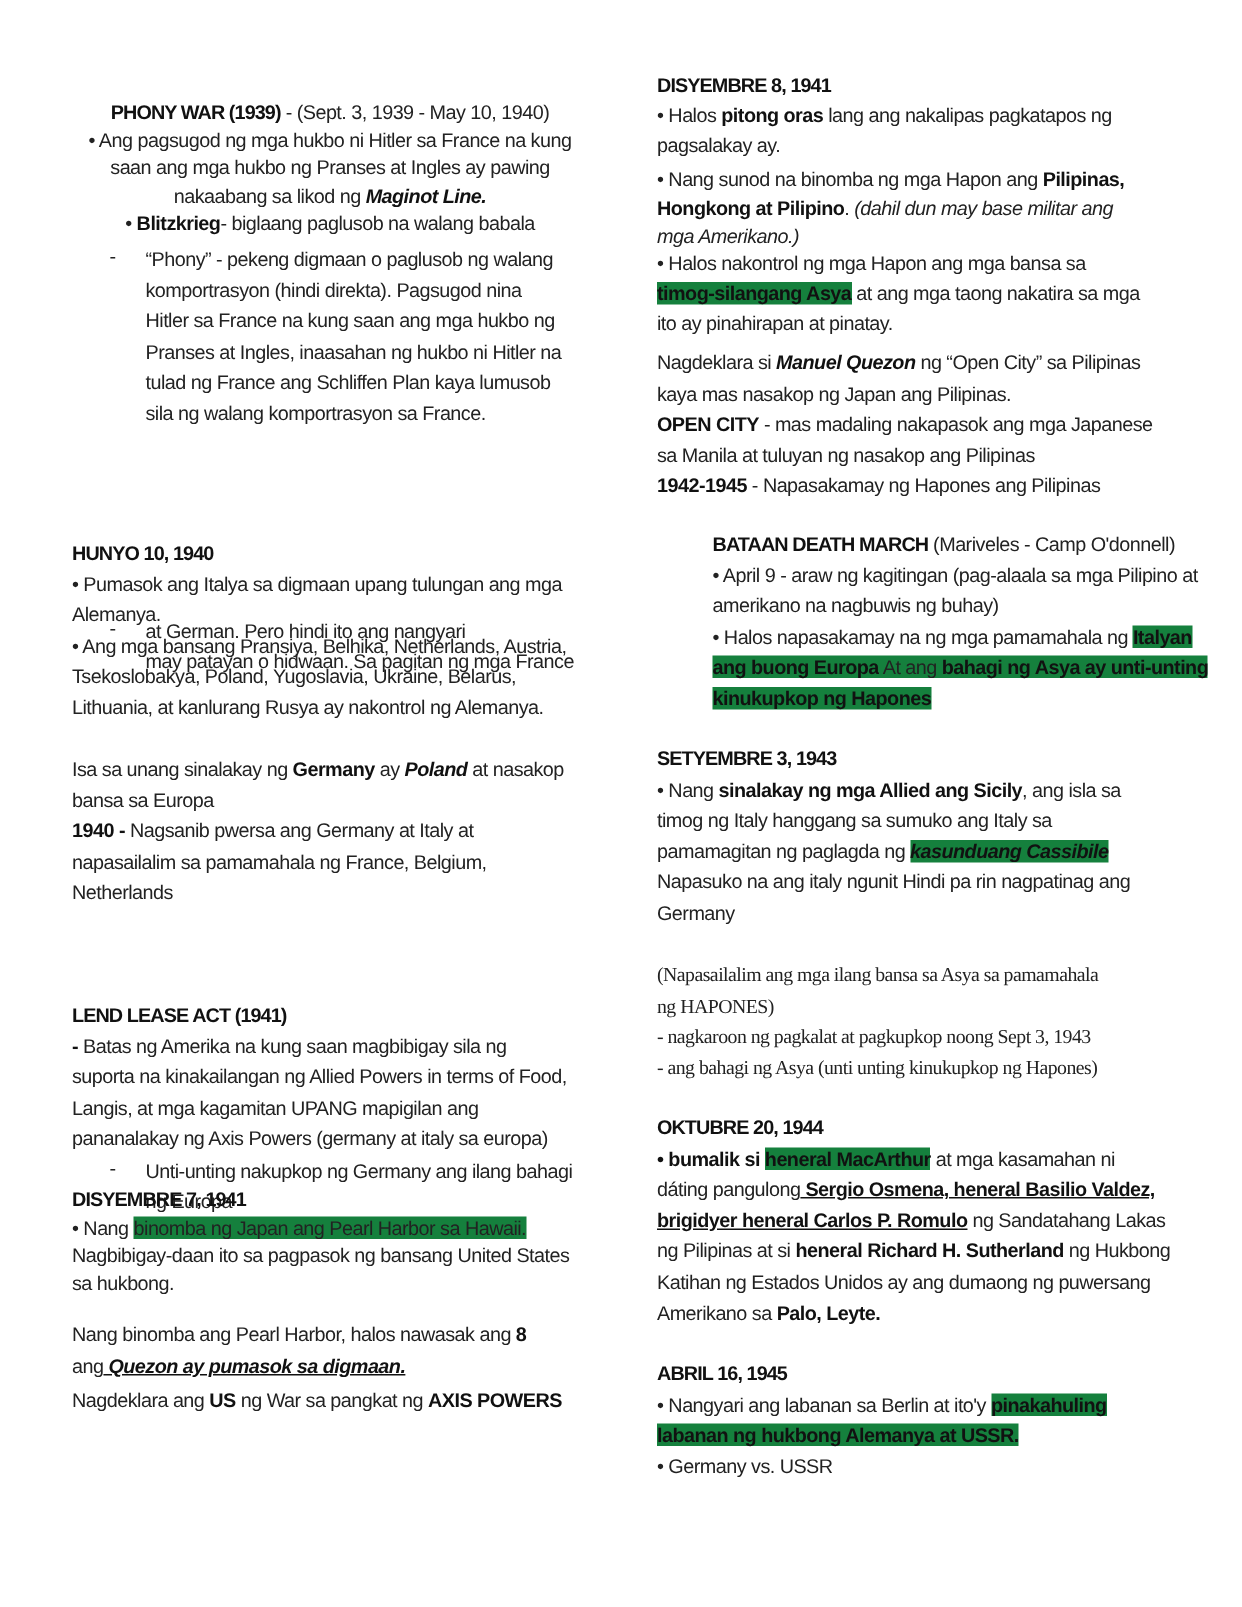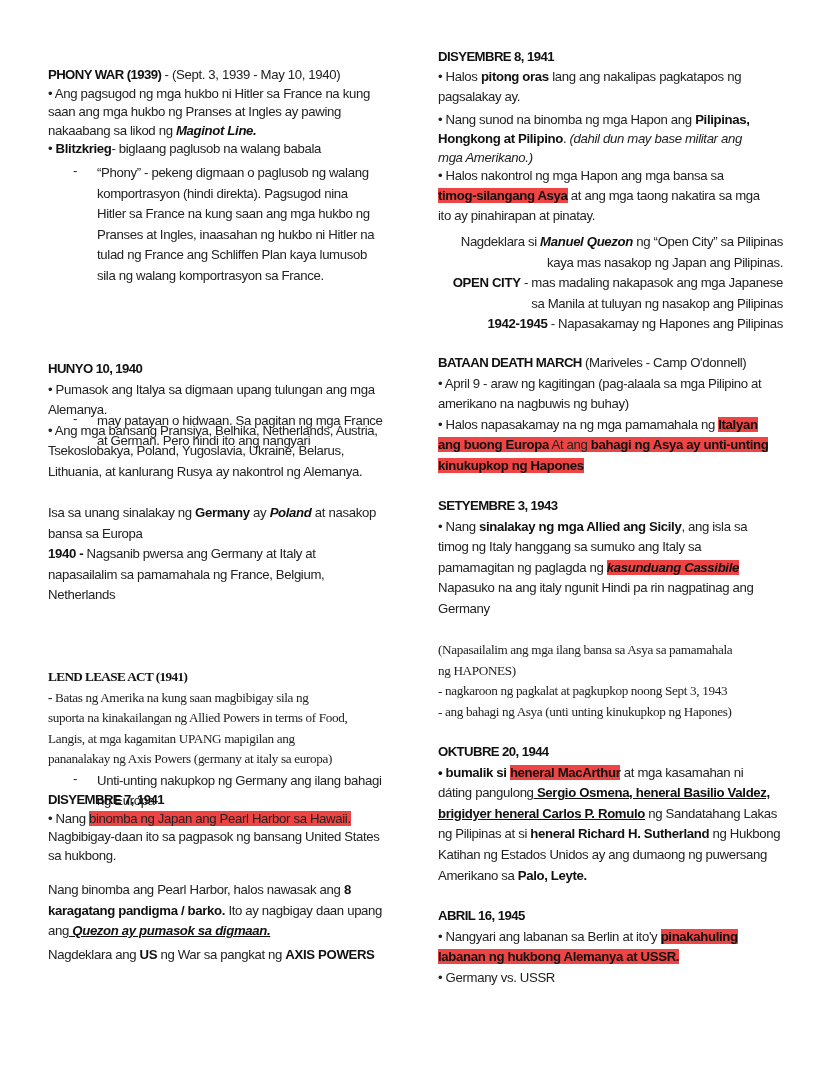--- a/index.html
+++ b/index.html
@@ -6,59 +6,59 @@
   body {
     width: 828px; height: 1071px; position: relative; overflow: hidden;
     font-family: "Liberation Sans", "DejaVu Sans", sans-serif;
     color: #222222;
     font-size: 13.2px;
     letter-spacing: -0.35px;
   }
   .col { position: absolute; top: 0; }
   .col-left { left: 48px; width: 355px; }
   .col-right { left: 438px; width: 345px; }
-  .blk { position: absolute; left: 0; right: 0; }
+  .blk { position: absolute; left: 0; right: 11px; }
   .line { display: block; line-height: 20.6px; white-space: nowrap; }
   .line.tight { line-height: 18.5px; }
   .h { font-weight: bold; letter-spacing: -0.6px; color: #111; }
   b { font-weight: bold; color: #111; }
   i { font-style: italic; }
   .u { text-decoration: underline; }
-  .hl { background: #ef4444; }
+  .hl { background: #15803d; }
   .dash-item { position: relative; padding-left: 49px; }
   .dash-item .dash { position: absolute; left: 25px; top: 0; }
 </style>
 </head>
 <body>
 
 <div class="col col-left">
 
-  <div class="blk" style="top:66px;">
+  <div class="blk" style="top:66px;text-align:center;">
     <span class="line tight">
       <span class="h">PHONY WAR (1939)</span><span> -  (Sept. 3, 1939 - May 10, 1940)</span>
     </span>
     <span class="line tight">• Ang pagsugod ng mga hukbo ni Hitler sa France na kung</span>
     <span class="line tight">saan ang mga hukbo ng Pranses at Ingles ay pawing</span>
     <span class="line tight"><span>nakaabang sa likod ng </span><b><i>Maginot Line.</i></b></span>
     <span class="line tight"><span>• </span><b>Blitzkrieg</b><span>- biglaang paglusob na walang babala</span></span>
   </div>
 
   <div class="blk dash-item" style="top:163px;">
     <span class="dash">-</span>
     <span class="line">“Phony” - pekeng digmaan o paglusob ng walang</span>
     <span class="line">komportrasyon (hindi direkta). Pagsugod nina</span>
     <span class="line">Hitler sa France na kung saan ang mga hukbo ng</span>
     <span class="line">Pranses at Ingles, inaasahan ng hukbo ni Hitler na</span>
     <span class="line">tulad ng France ang Schliffen Plan kaya lumusob</span>
     <span class="line">sila ng walang komportrasyon sa France.</span>
   </div>
   <div class="blk dash-item" style="top:287px;">
     <span class="dash">-</span>
+    <span class="line">at German. Pero hindi ito ang nangyari</span>
     <span class="line">may patayan o hidwaan. Sa pagitan ng mga France</span>
-    <span class="line">at German. Pero hindi ito ang nangyari</span>
   </div>
 
   <div class="blk" style="top:359px;">
     <span class="line h">HUNYO 10, 1940</span>
     <span class="line">• Pumasok ang Italya sa digmaan upang tulungan ang mga</span>
     <span class="line">Alemanya.</span>
     <span class="line">• Ang mga bansang Pransiya, Belhika, Netherlands, Austria,</span>
     <span class="line">Tsekoslobakya, Poland, Yugoslavia, Ukraine, Belarus,</span>
     <span class="line">Lithuania, at kanlurang Rusya ay nakontrol ng Alemanya.</span>
   </div>
@@ -69,66 +69,65 @@
     <span class="line"><b>1940 -</b><span> Nagsanib pwersa ang Germany at Italy at</span></span>
     <span class="line">napasailalim sa pamamahala ng France, Belgium,</span>
     <span class="line">Netherlands</span>
   </div>
   <div class="blk dash-item" style="top:606px;">
     <span class="dash">-</span>
     <span class="line">Unti-unting nakupkop ng Germany ang ilang bahagi</span>
     <span class="line">ng Europa</span>
   </div>
 
-  <div class="blk" style="top:667px;font-family:Liberation Serif, serif;">
+  <div class="blk" style="top:667px;">
     <span class="line h">LEND LEASE ACT (1941)</span>
     <span class="line"><b>-</b><span> Batas ng Amerika na kung saan magbibigay sila ng</span></span>
     <span class="line">suporta na kinakailangan ng Allied Powers in terms of Food,</span>
     <span class="line">Langis, at mga kagamitan UPANG mapigilan ang</span>
     <span class="line">pananalakay ng Axis Powers (germany at italy sa europa)</span>
   </div>
 
   <div class="blk" style="top:791px;">
     <span class="line tight h">DISYEMBRE 7, 1941</span>
     <span class="line tight"><span>• Nang </span><span class="hl">binomba ng Japan ang Pearl Harbor sa Hawaii.</span></span>
     <span class="line tight">Nagbibigay-daan ito sa pagpasok ng bansang United States</span>
     <span class="line tight">sa hukbong.</span>
   </div>
 
   <div class="blk" style="top:880px;">
     <span class="line"><span>Nang binomba ang Pearl Harbor, halos nawasak ang </span><b>8</b></span>
-    <span class="line"><b>karagatang pandigma / barko.</b><span> Ito ay nagbigay daan upang</span></span>
     <span class="line"><span>ang</span><b><i class="u"> Quezon ay pumasok sa digmaan.</i></b></span>
     <span class="line" style="margin-top:3px;"><span>Nagdeklara ang </span><b>US</b><span> ng War sa pangkat ng </span><b>AXIS POWERS</b></span>
   </div>
 </div>
 
 <div class="col col-right">
 
   <div class="blk" style="top:48px;">
     <span class="line tight h">DISYEMBRE 8, 1941</span>
     <span class="line"><span>• Halos </span><b>pitong oras</b><span> lang ang nakalipas pagkatapos ng</span></span>
     <span class="line">pagsalakay ay.</span>
     <span class="line" style="margin-top:2px;"><span>• Nang sunod na binomba ng mga Hapon ang </span><b>Pilipinas,</b></span>
     <span class="line tight"><b>Hongkong at Pilipino</b><span>.</span><i> (dahil dun may base militar ang</i></span>
     <span class="line tight"><i>mga Amerikano.)</i></span>
     <span class="line tight">• Halos nakontrol ng mga Hapon ang mga bansa sa</span>
     <span class="line"><b class="hl">timog-silangang Asya</b><span> at ang mga taong nakatira sa mga</span></span>
     <span class="line">ito ay pinahirapan at pinatay.</span>
   </div>
 
-  <div class="blk" style="top:232px;text-align:right;">
+  <div class="blk" style="top:232px;">
     <span class="line"><span>Nagdeklara si </span><b><i>Manuel Quezon</i></b><span> ng “Open City” sa Pilipinas</span></span>
     <span class="line">kaya mas nasakop ng Japan ang Pilipinas.</span>
     <span class="line"><b>OPEN CITY</b><span> - mas madaling nakapasok ang mga Japanese</span></span>
     <span class="line">sa Manila at tuluyan ng nasakop ang Pilipinas</span>
     <span class="line"><b>1942-1945</b><span> - Napasakamay ng Hapones ang Pilipinas</span></span>
   </div>
 
-  <div class="blk" style="top:353px;">
+  <div class="blk" style="top:353px;margin-left:37px;">
     <span class="line"><span class="h">BATAAN DEATH MARCH</span><span> (Mariveles - Camp O'donnell)</span></span>
     <span class="line">• April 9 - araw ng kagitingan (pag-alaala sa mga Pilipino at</span>
     <span class="line">amerikano na nagbuwis ng buhay)</span>
     <span class="line"><span>• Halos napasakamay na ng mga pamamahala ng </span><b class="hl">Italyan</b></span>
     <span class="line"><b class="hl">ang buong Europa</b><span class="hl"> At ang </span><b class="hl">bahagi ng Asya ay unti-unting</b></span>
     <span class="line"><b class="hl">kinukupkop ng Hapones</b></span>
   </div>
 
   <div class="blk" style="top:496px;">
     <span class="line h">SETYEMBRE 3, 1943</span>

